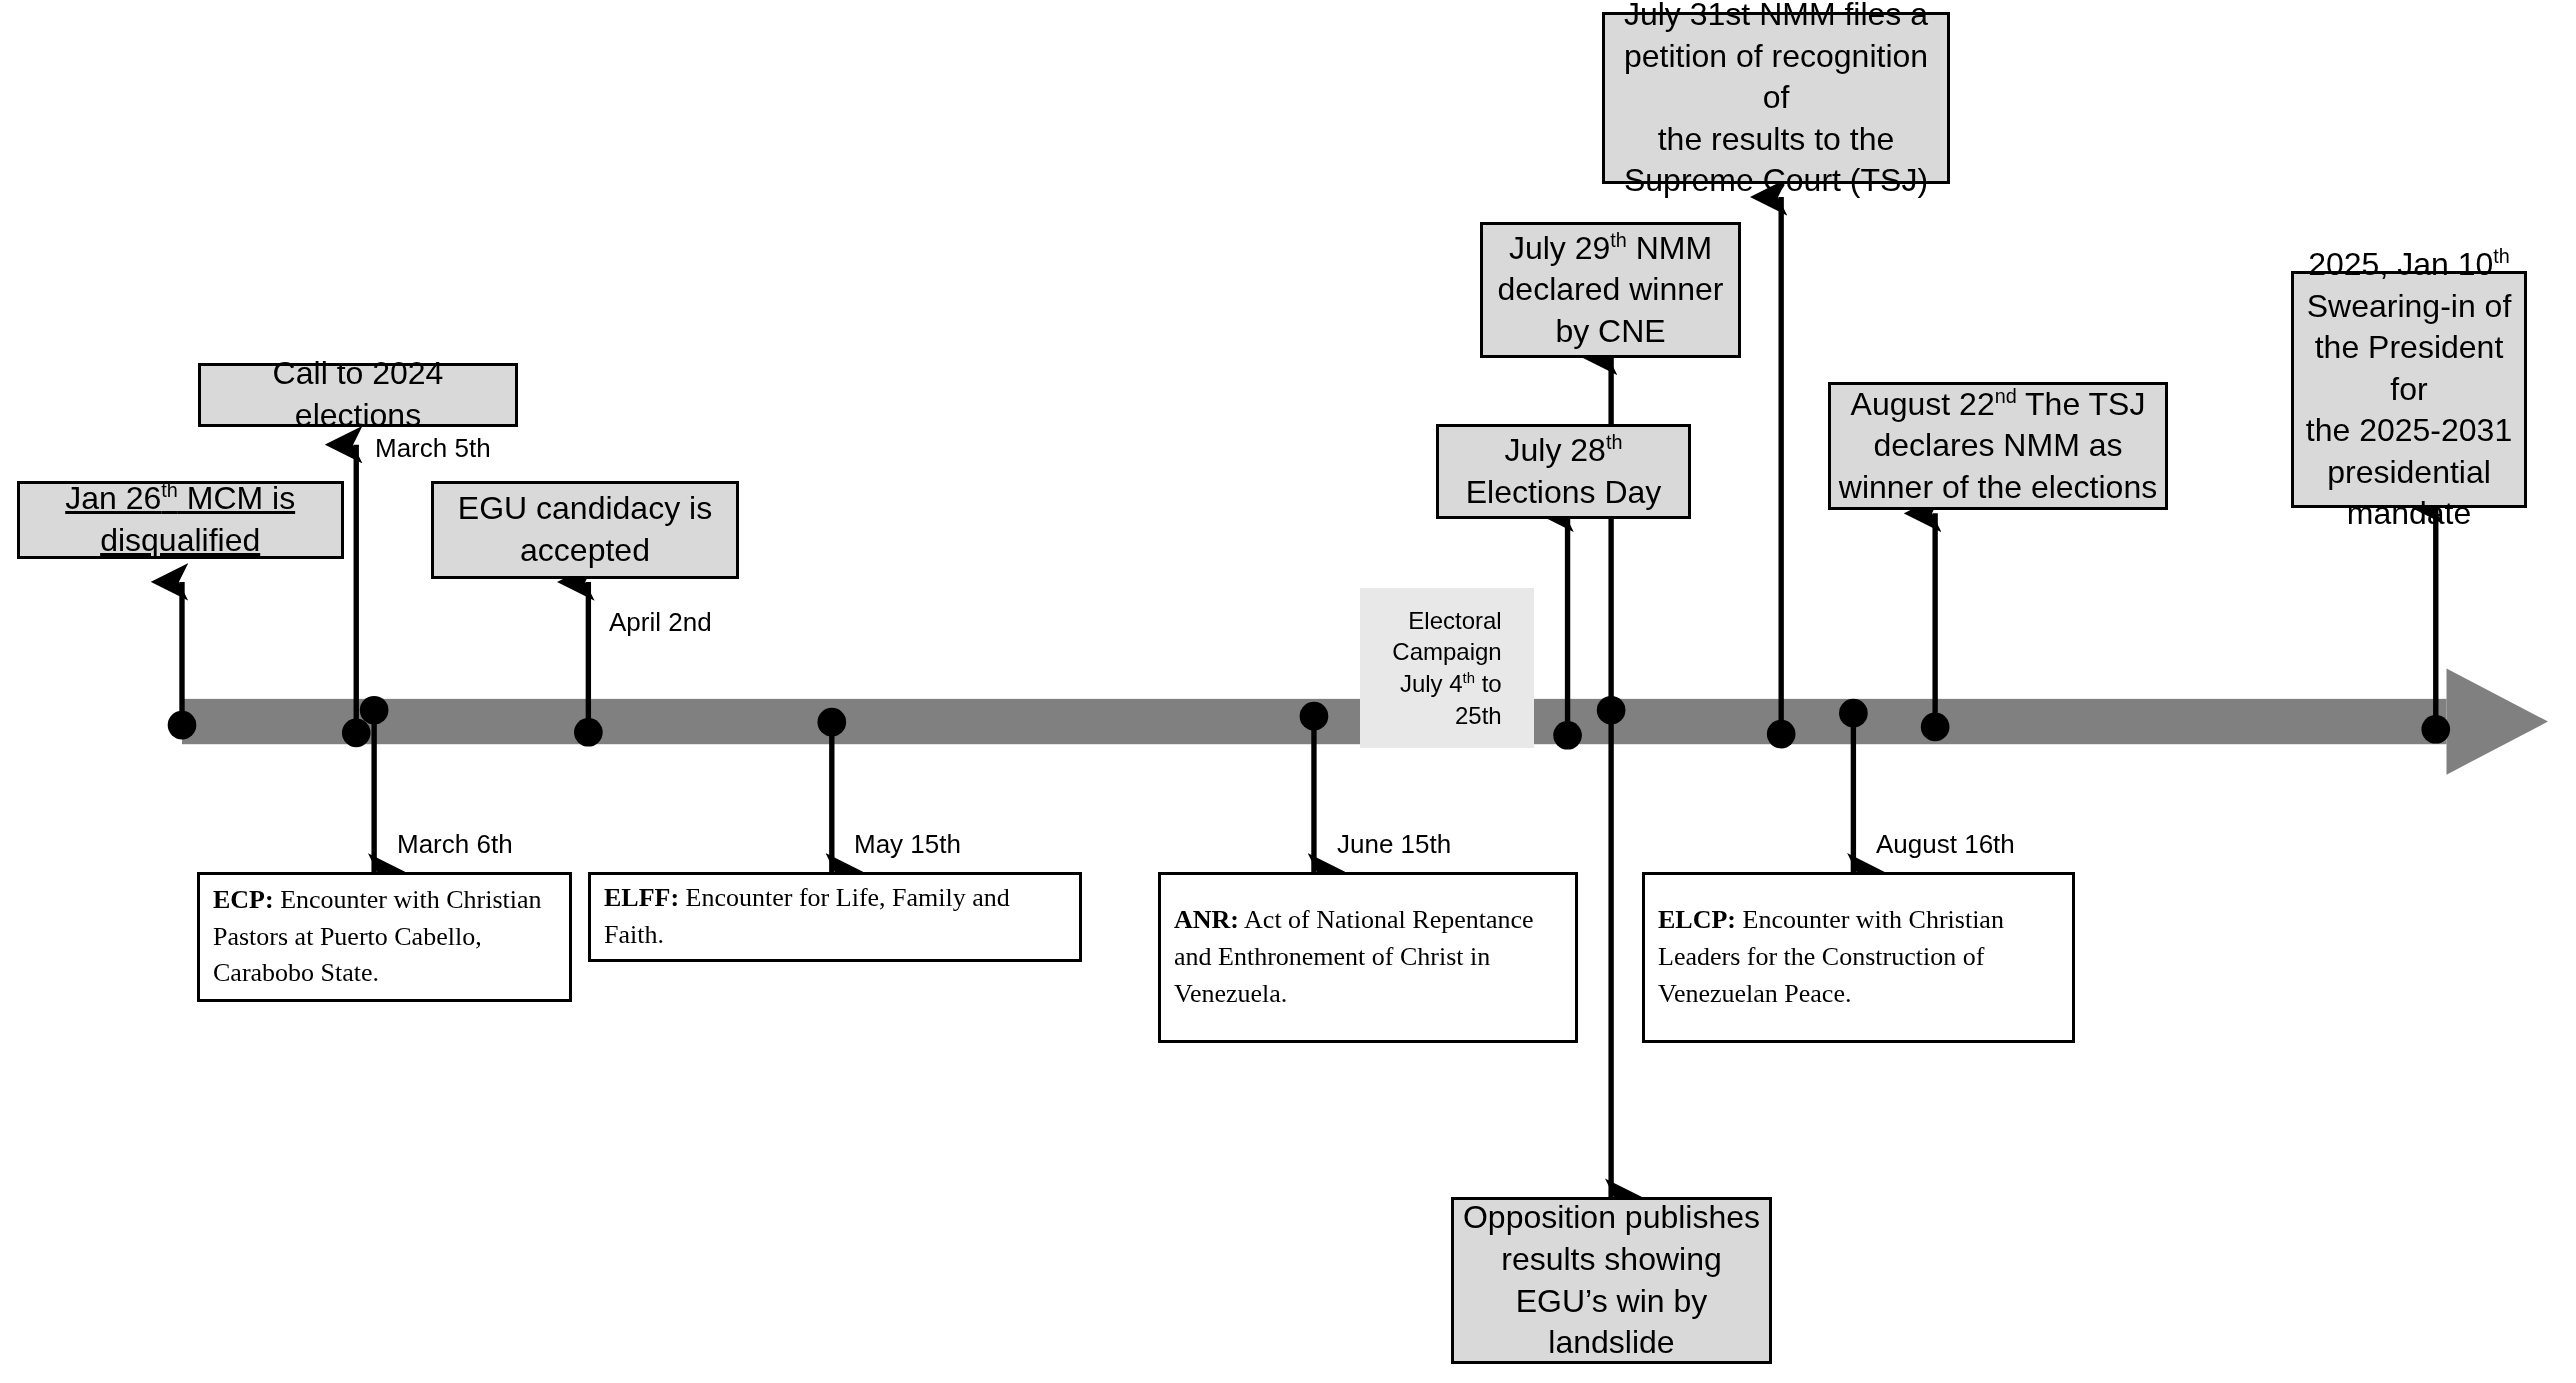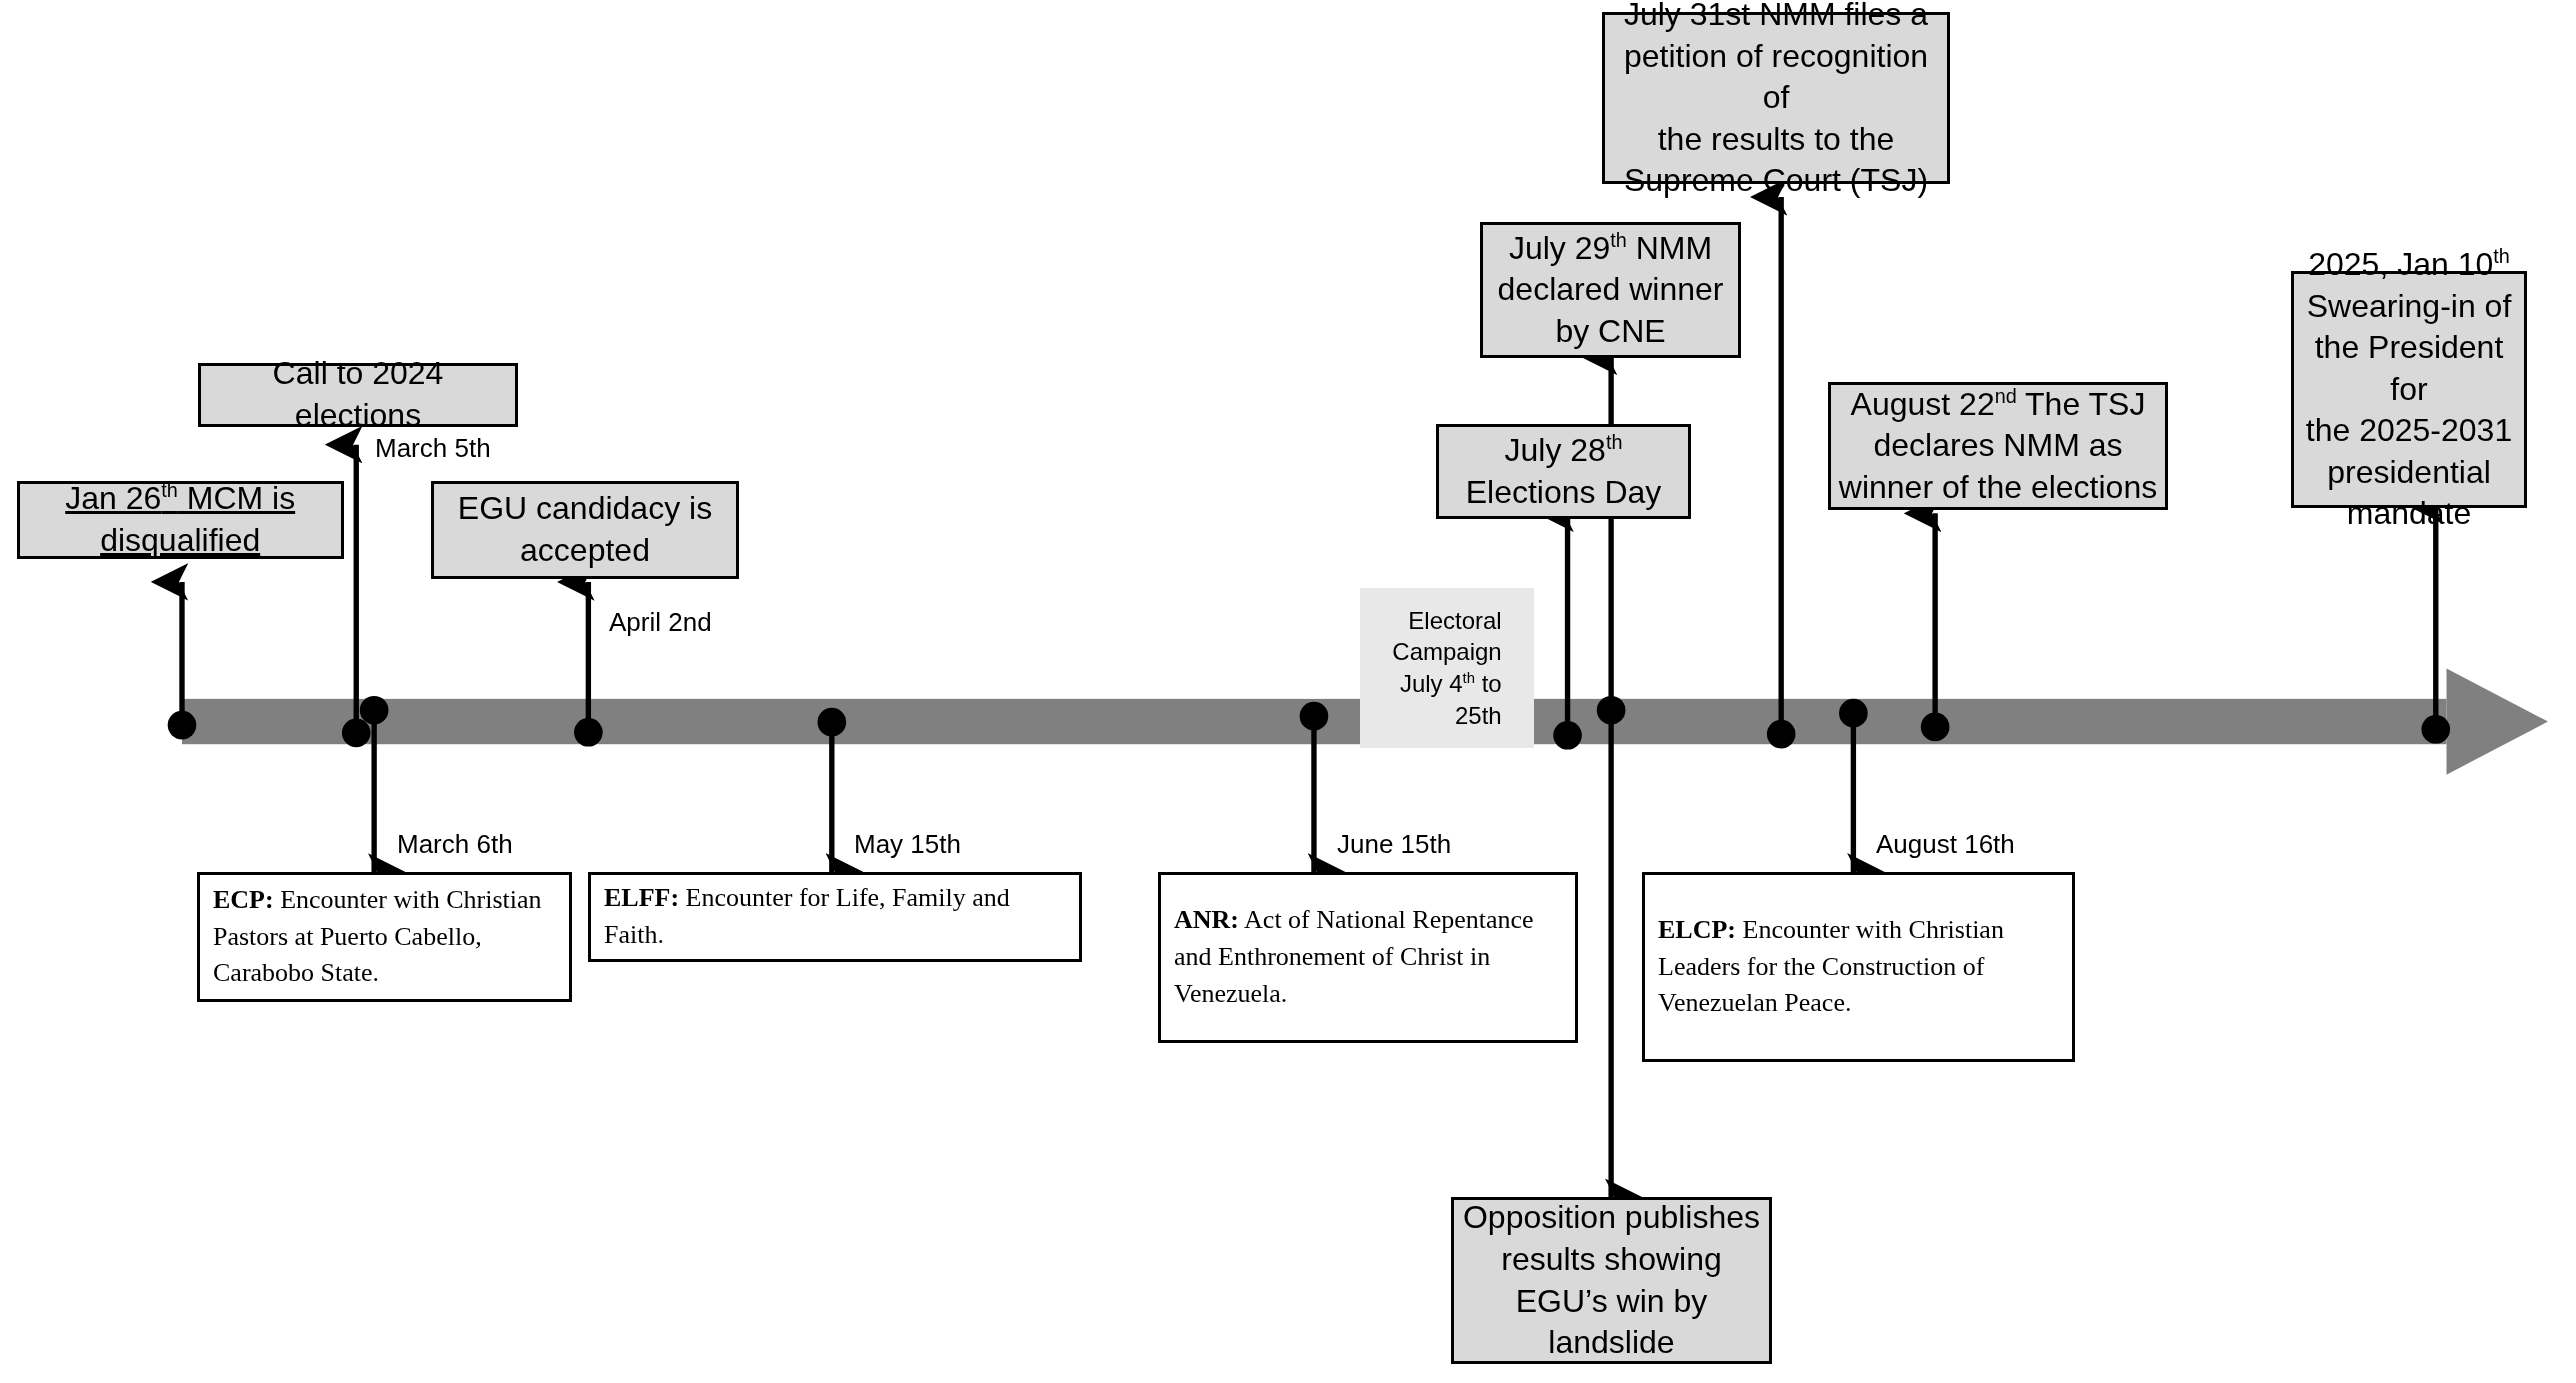--- a/index.html
+++ b/index.html
@@ -153,21 +153,21 @@
   </div>
 
   <div class="node sbox" style="left:588px; top:872px; width:494px; height:90px;">
     <span><b>ELFF:</b><span> Encounter for Life, Family and Faith.</span></span>
   </div>
 
   <div class="node sbox" style="left:1121px; top:872px; width:420px; height:171px;margin-left:37px;">
     <span><b>ANR:</b><span> Act of National Repentance and Enthronement of Christ in Venezuela.</span></span>
   </div>
 
-  <div class="node sbox" style="left:1642px; top:872px; width:433px; height:190px;">
+  <div class="node sbox" style="left:1642px; top:872px; width:433px; height:171px;">
     <span><b>ELCP:</b><span> Encounter with Christian Leaders for the Construction of Venezuelan Peace.</span></span>
   </div>
 
   <div class="datelbl" style="left:375px;  top:433px;">March 5th</div>
   <div class="datelbl" style="left:397px;  top:829px;">March 6th</div>
   <div class="datelbl" style="left:609px; top:607px;">April 2nd</div>
   <div class="datelbl" style="left:854px; top:829px;">May 15th</div>
   <div class="datelbl" style="left:1337px; top:829px;">June 15th</div>
   <div class="datelbl" style="left:1876px; top:829px;">August 16th</div>
 

